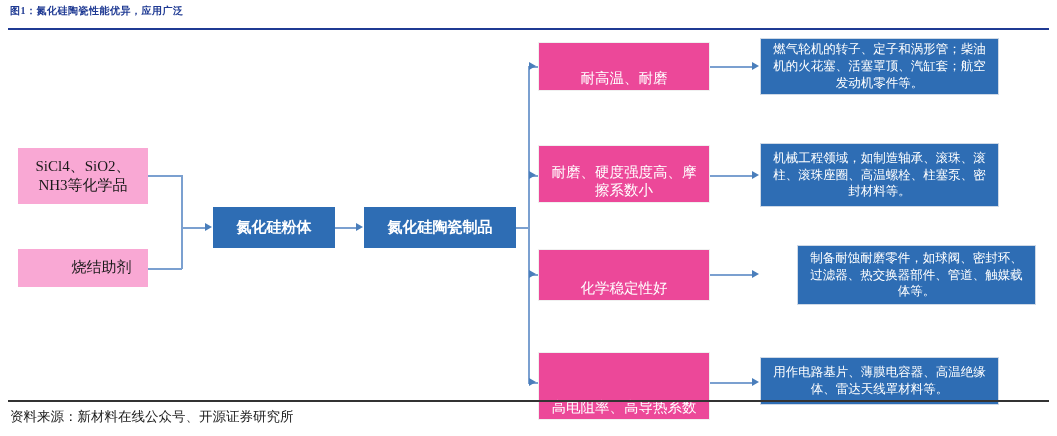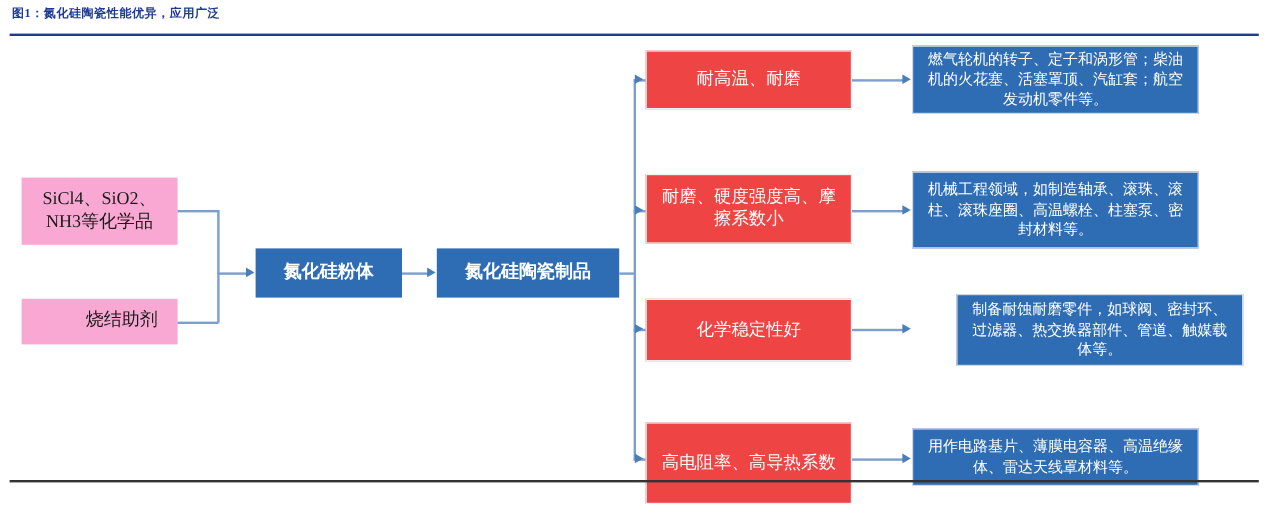--- a/index.html
+++ b/index.html
@@ -79,24 +79,25 @@
     border: none;
   }
   .node-process {
     background: #2E6DB4;
     color: #ffffff;
     font-size: 15px;
     border: none;
     font-weight: bold;
   }
   .node-prop {
-    background: #ef4444;
+    background: #ec4899;
     color: #ffffff;
     font-size: 14.5px;
     border: 1px solid #f0f0f0;
+    align-items: flex-end;
   }
   .node-app {
     background: #2E6DB4;
     color: #ffffff;
     font-size: 12.5px;
     border: 1px solid #cfd9e6;
     line-height: 1.35;
     padding: 3px 7px;
   }
 
@@ -191,14 +192,15 @@
   <div class="node node-prop" style="left:538px; top:352px; width:172px; height:68px;">
     <span>高电阻率、高导热系数</span>
   </div>
   <div class="conn conn-h" style="left:710px; top:382px; width:45px;"></div>
   <div class="arrow" style="left:752px; top:378px;"></div>
   <div class="node node-app" style="left:760px; top:357px; width:239px; height:48px;">
     <span>用作电路基片、薄膜电容器、高温绝缘体、雷达天线罩材料等。</span>
   </div>
 
   <div class="rule-bottom"></div>
+  <div class="fig-source">资料来源：新材料在线公众号、开源证券研究所</div>
 
 </div>
 
 </body></html>

